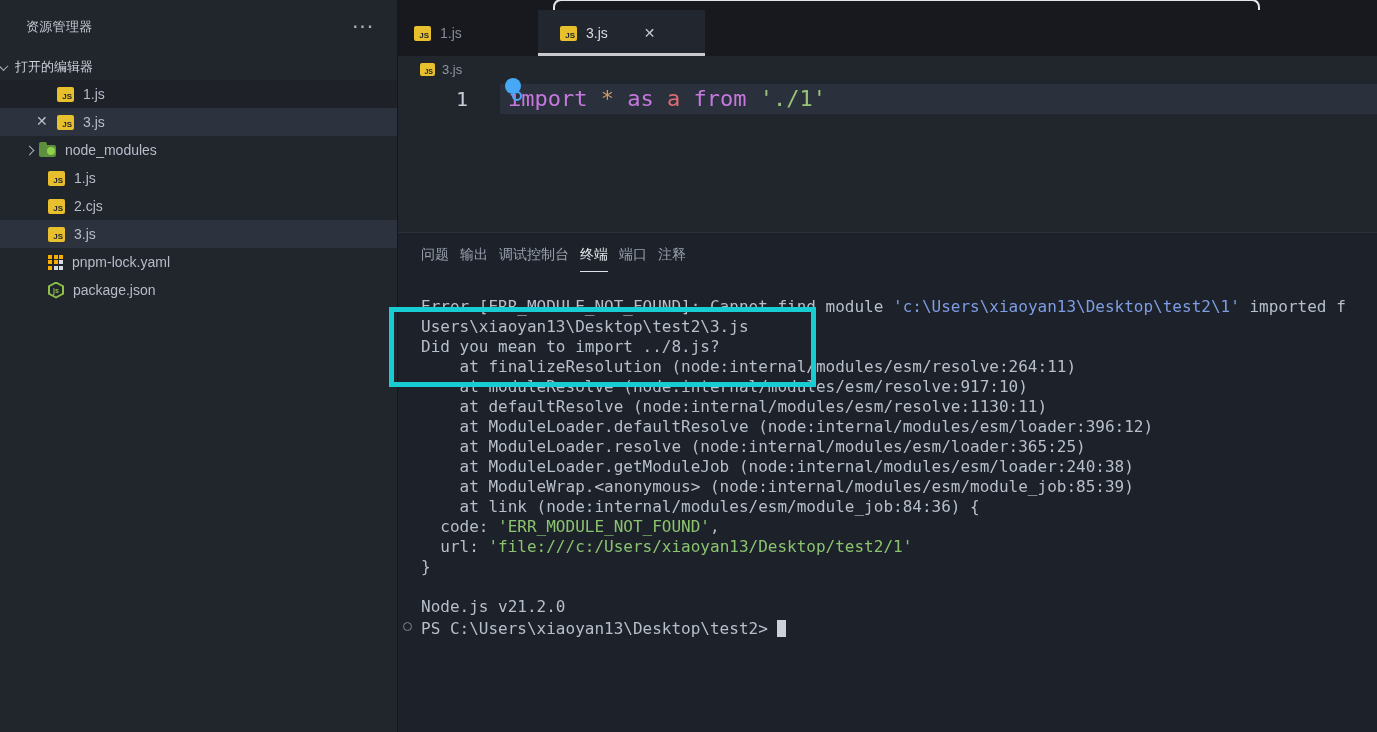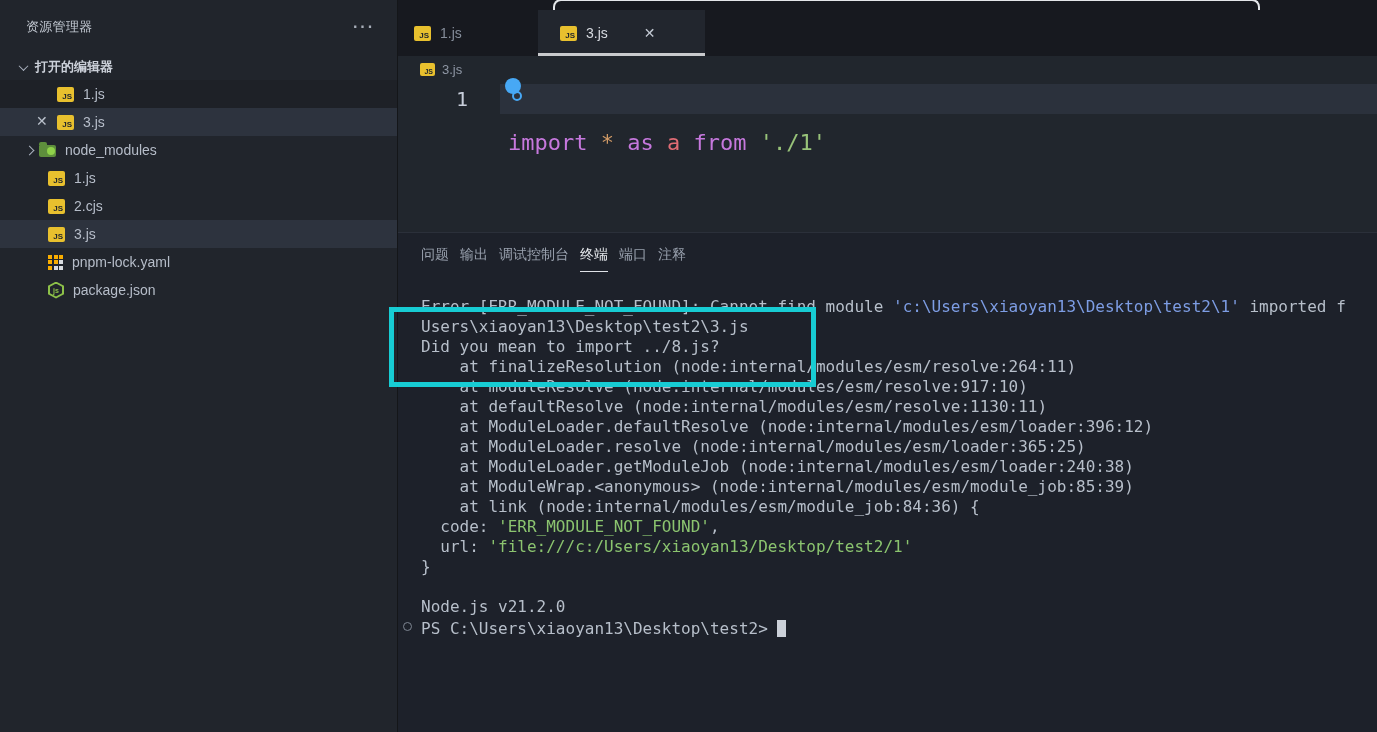--- a/index.html
+++ b/index.html
@@ -7,22 +7,22 @@
     font-family:"Liberation Sans","DejaVu Sans",sans-serif; }
   .app { position:relative; width:1377px; height:732px; background:#8b5cf6; }
 
   
   .sidebar { position:absolute; left:0; top:0; width:398px; height:732px;
     background:#21252c; border-right:1px solid #141619; color:#b6bdc9; font-size:14px; }
   .sb-header { height:54px; display:flex; align-items:center; padding:0 22px 0 26px; }
   .sb-title { font-size:13px; color:#c3c9d2; letter-spacing:.3px; }
   .sb-more { margin-left:auto; color:#a7aeb9; font-weight:bold; letter-spacing:2px;
     font-size:16px; cursor:pointer; line-height:10px; }
-  .section-header { height:26px; display:flex; align-items:center; padding-left:20px;
-    font-weight:bold; color:#ccd1da; font-size:13px; cursor:pointer; }
+  .section-header { height:26px; display:flex; align-items:center; padding-left:0;
+    font-weight:normal; color:#ccd1da; font-size:13px; cursor:pointer; }
   .section-header.t2 { height:28px; }
   .sec-label { margin-left:8px; }
   .chev { width:7px; height:7px; border-right:1.6px solid #aab2bf;
     border-bottom:1.6px solid #aab2bf; display:inline-block; flex:none; }
   .chev.down { transform:rotate(45deg) translate(-1px,-1px); }
   .chev.right { transform:rotate(-45deg); }
   .row { height:28px; display:flex; align-items:center; position:relative; cursor:pointer; }
   .row .fname { margin-left:9px; }
   .row.oe { padding-left:57px; }
   .row.oe.dim { background:#1e2127; }
@@ -72,21 +72,21 @@
   .breadcrumb { position:absolute; left:0; top:56px; right:0; height:26px; display:flex;
     align-items:center; padding-left:22px; color:#8f97a5; font-size:13px; cursor:pointer; }
   .breadcrumb .js-icon { width:15px; height:13px; font-size:7px; }
   .breadcrumb .blabel { margin-left:7px; }
 
   .editor { position:absolute; left:0; top:82px; right:0; height:150px; }
   .cur-line { position:absolute; left:102px; right:0; top:2px; height:30px; background:#2b313c; }
   .line-num { position:absolute; left:58px; top:5px; color:#c8cedb; font-size:20px;
     font-family:"DejaVu Sans Mono",monospace; }
   .code-line { position:absolute; left:110px; top:2px; font-size:22px; line-height:30px;
-    font-family:"DejaVu Sans Mono",monospace; white-space:pre;margin-top:44px; }
+    font-family:"DejaVu Sans Mono",monospace; white-space:pre; }
   .code-line .kw { color:#c678dd; }
   .code-line .op { color:#d19a66; }
   .code-line .var { color:#e06c75; }
   .code-line .str { color:#98c379; }
   .touch-dot { position:absolute; left:107px; top:-4px; width:16px; height:16px;
     background:#47a8f5; border-radius:50%; }
   .touch-ring { position:absolute; left:114px; top:9px; width:10px; height:10px;
     border:2.5px solid #47a8f5; border-radius:50%; }
 
   

